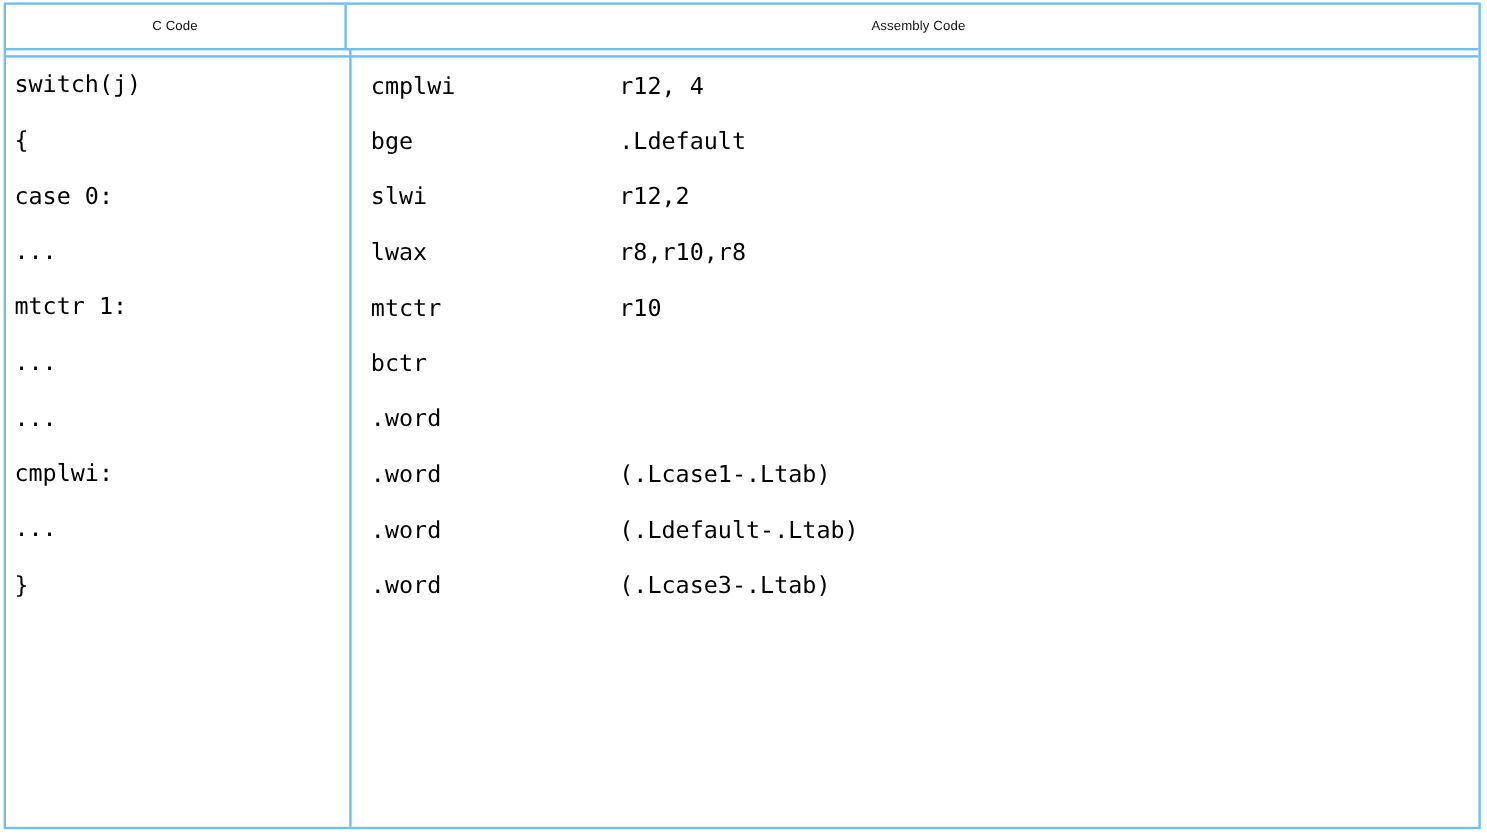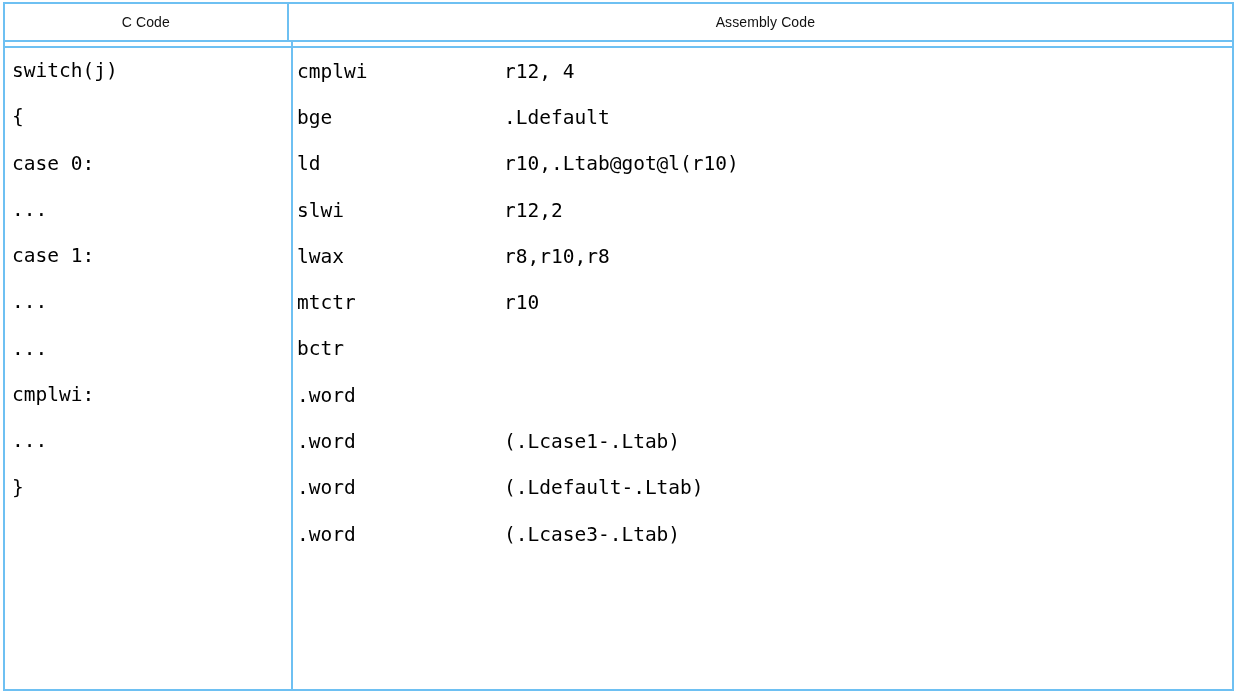--- a/index.html
+++ b/index.html
@@ -34,21 +34,21 @@
     display: flex;
     box-sizing: border-box;
   }
   .thead .hcell {
     box-sizing: border-box;
     display: flex;
     align-items: center;
     justify-content: center;
     height: 36px;
     font-family: "Liberation Sans", sans-serif;
-    font-size: 14px;
+    font-size: 11px;
     font-weight: 400;
     letter-spacing: 0.1px;
     color: #111111;
   }
   .hcell.c-col {
     width: 286px;
     border-right: 2px solid #6ec0f2;
   }
   .hcell.asm-col {
     width: 941px;
@@ -99,21 +99,21 @@
     box-sizing: border-box;
   }
   .col.c-code {
     left: 0;
     width: 226px;
     padding-left: 7px;
   }
   .col.asm-code {
     left: 288px;
     width: 941px;
-    padding-left: 4px;
+    padding-left: 16px;
   }
 
   .code-row {
     height: 46.3px;
     line-height: 46.3px;
     font-family: "DejaVu Sans Mono", monospace;
     font-size: 19.5px;
     white-space: pre;
     color: #000000;
   }
@@ -154,34 +154,33 @@
   </div>
 
   <div class="tbody">
     <div class="col-divider"></div>
 
     <div class="col c-code" id="c-code-col">
         <div class="code-row">switch(j)</div>
         <div class="code-row">{</div>
         <div class="code-row">case 0:</div>
         <div class="code-row">...</div>
-        <div class="code-row">case 1:</div>
+        <div class="code-row">mtctr 1:</div>
         <div class="code-row">...</div>
         <div class="code-row">...</div>
         <div class="code-row">cmplwi:</div>
         <div class="code-row">...</div>
         <div class="code-row">}</div>
         <div class="code-row empty"></div>
         <div class="code-row empty"></div>
         <div class="code-row empty"></div>
       </div>
     <div class="col asm-code" id="asm-code-col">
         <div class="asm-row"><span class="mnemonic">cmplwi</span><span class="operands">r12, 4</span></div>
         <div class="asm-row"><span class="mnemonic">bge</span><span class="operands">.Ldefault</span></div>
-        <div class="asm-row"><span class="mnemonic">ld</span><span class="operands">r10,.Ltab@got@l(r10)</span></div>
         <div class="asm-row"><span class="mnemonic">slwi</span><span class="operands">r12,2</span></div>
         <div class="asm-row"><span class="mnemonic">lwax</span><span class="operands">r8,r10,r8</span></div>
         <div class="asm-row"><span class="mnemonic">mtctr</span><span class="operands">r10</span></div>
         <div class="asm-row"><span class="mnemonic">bctr</span><span class="operands"></span></div>
         <div class="asm-row"><span class="mnemonic">.word</span></div>
         <div class="asm-row"><span class="mnemonic">.word</span><span class="operands">(.Lcase1-.Ltab)</span></div>
         <div class="asm-row"><span class="mnemonic">.word</span><span class="operands">(.Ldefault-.Ltab)</span></div>
         <div class="asm-row"><span class="mnemonic">.word</span><span class="operands">(.Lcase3-.Ltab)</span></div>
       </div>
   </div>

